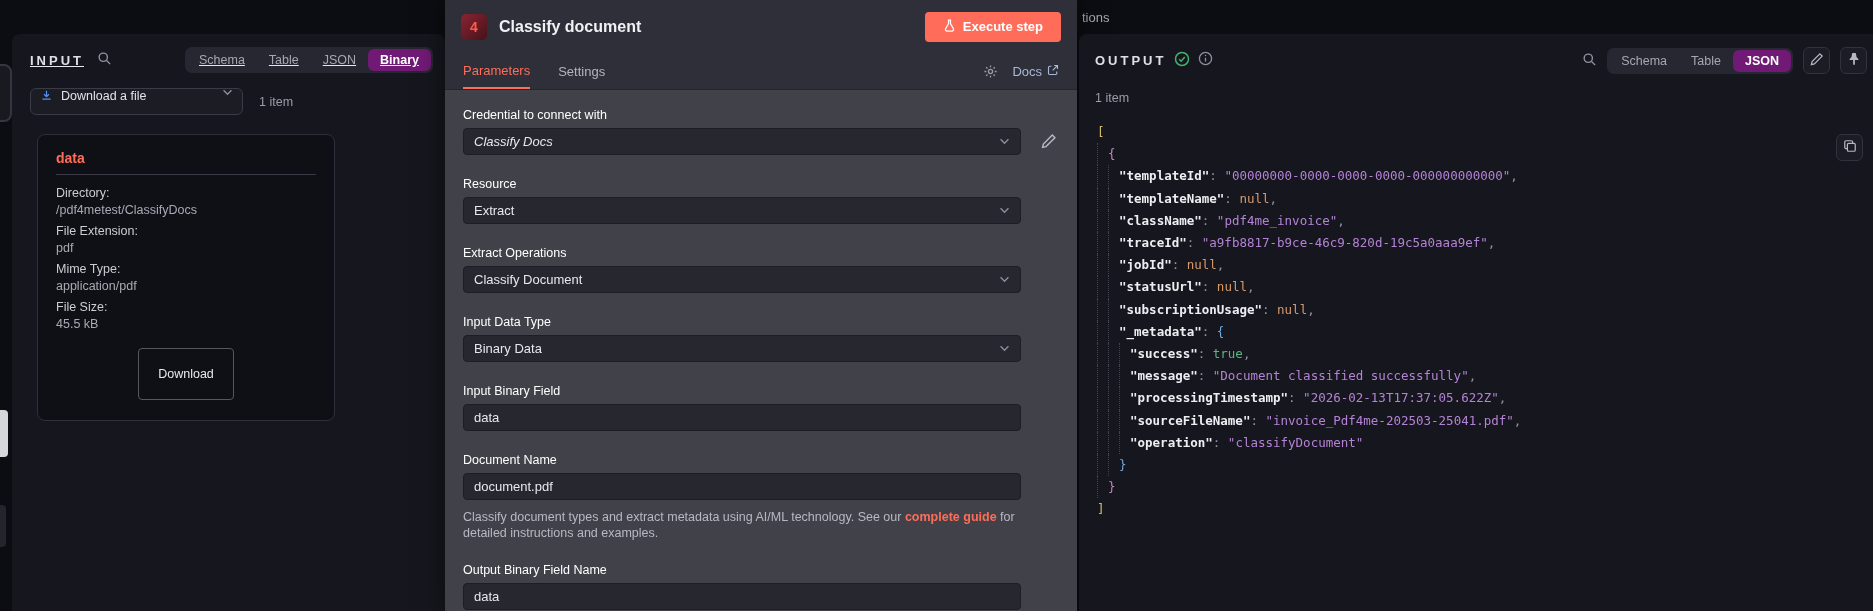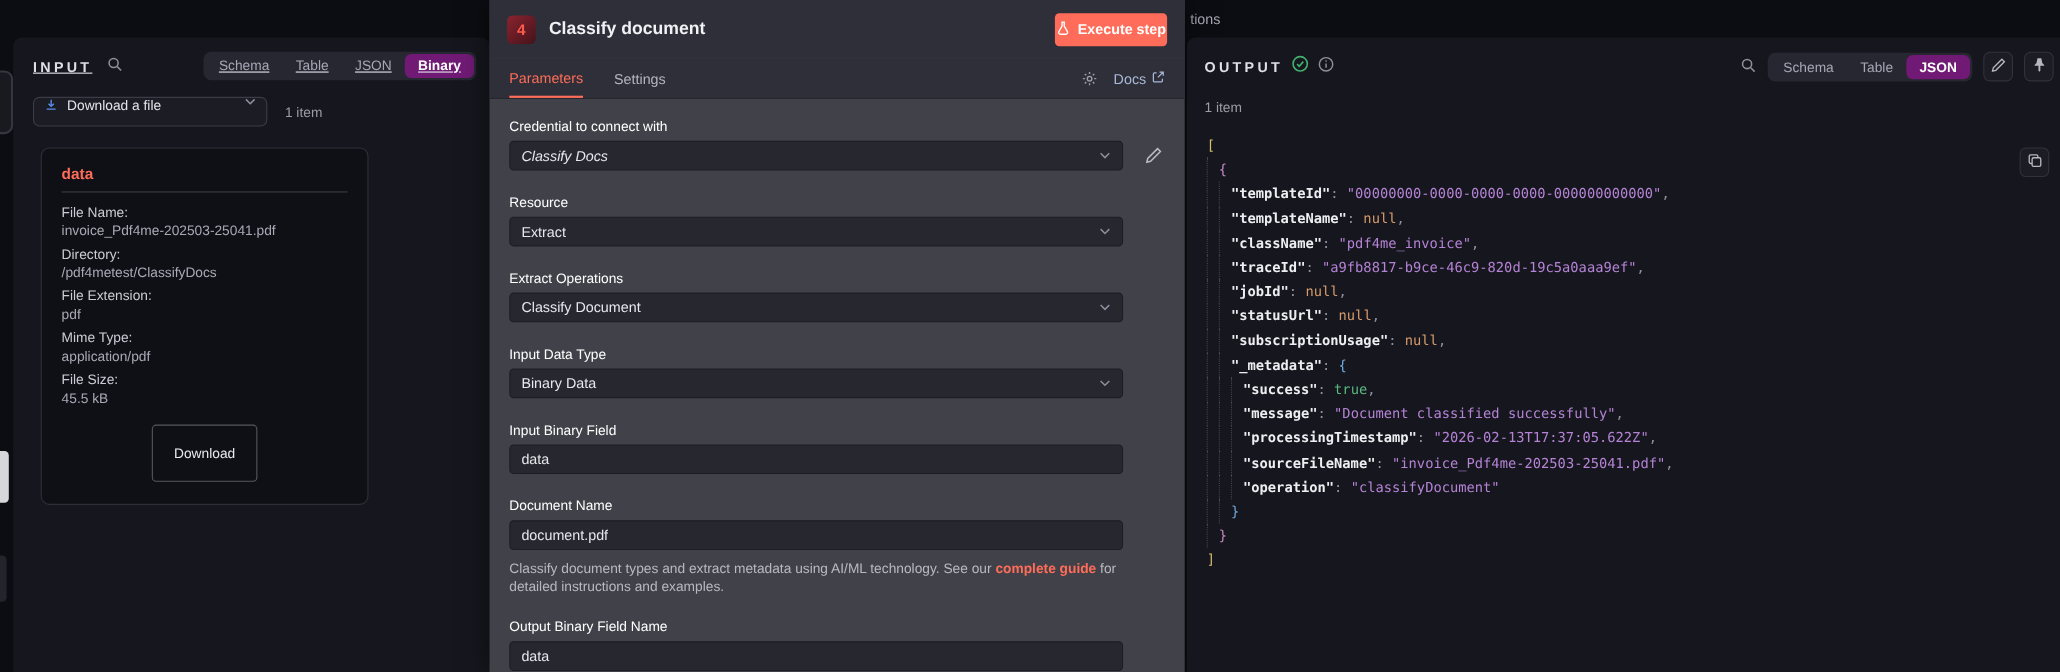--- a/index.html
+++ b/index.html
@@ -54,21 +54,21 @@
                   font-family:"Liberation Sans", sans-serif; }
 
   
   .node-panel { position:absolute; left:445px; top:0; width:632px; height:611px; background:#414249;
                 box-shadow:0 0 24px rgba(0,0,0,.55); overflow:hidden; }
   .node-header { height:53px; background:#2e2f38; display:flex; align-items:center; gap:12px; padding:0 16px; }
   .node-logo { width:26px; height:26px; border-radius:5px; background:linear-gradient(135deg,#8a2430,#45121a);
                display:flex; align-items:center; justify-content:center; font-weight:700; font-size:14px; color:#ff5c4c; flex:0 0 auto; }
   .node-title { font-size:16px; font-weight:600; color:#f0f1f4; }
   .execute-btn { margin-left:auto; background:#ff6d5a; color:#fff; border:none; border-radius:4px;
-                 padding:7px 1px; font-size:13px; font-weight:600; display:inline-flex; align-items:center; gap:7px;
+                 padding:7px 18px; font-size:13px; font-weight:600; display:inline-flex; align-items:center; gap:7px;
                  cursor:pointer; font-family:"Liberation Sans", sans-serif; }
   .node-tabs { height:37px; background:#2e2f38; border-bottom:1px solid #26272e; display:flex;
                align-items:stretch; padding:0 18px; gap:28px; font-size:13px;text-align:right; }
   .tab-item { display:flex; align-items:center; color:#b3b4bf; cursor:pointer; }
   .tab-item.active { color:#ff6d5a; border-bottom:2px solid #ff6d5a; font-weight:500; }
   .tabs-right { margin-left:auto; display:flex; align-items:center; gap:14px; }
   .docs-link { display:inline-flex; align-items:center; gap:5px; color:#a8b8d8; font-size:13px; cursor:pointer; }
 
   .node-body { padding:18px 56px 0 18px; }
   .fgroup { margin-bottom:22px; }
@@ -143,24 +143,20 @@
             <path d="M1.5 1.5 6 6l4.5-4.5"></path>
           </svg>
       </span>
     </div>
     <span class="items-count">1 item</span>
   </div>
 
   <div class="binary-card">
     <div class="card-title">data</div>
 
-    <div class="bfield">
-      <div class="bl">File Name:</div>
-      <div class="bv">invoice_Pdf4me-202503-25041.pdf</div>
-    </div>
     <div class="bfield">
       <div class="bl">Directory:</div>
       <div class="bv">/pdf4metest/ClassifyDocs</div>
     </div>
     <div class="bfield">
       <div class="bl">File Extension:</div>
       <div class="bv">pdf</div>
     </div>
     <div class="bfield">
       <div class="bl">Mime Type:</div>

